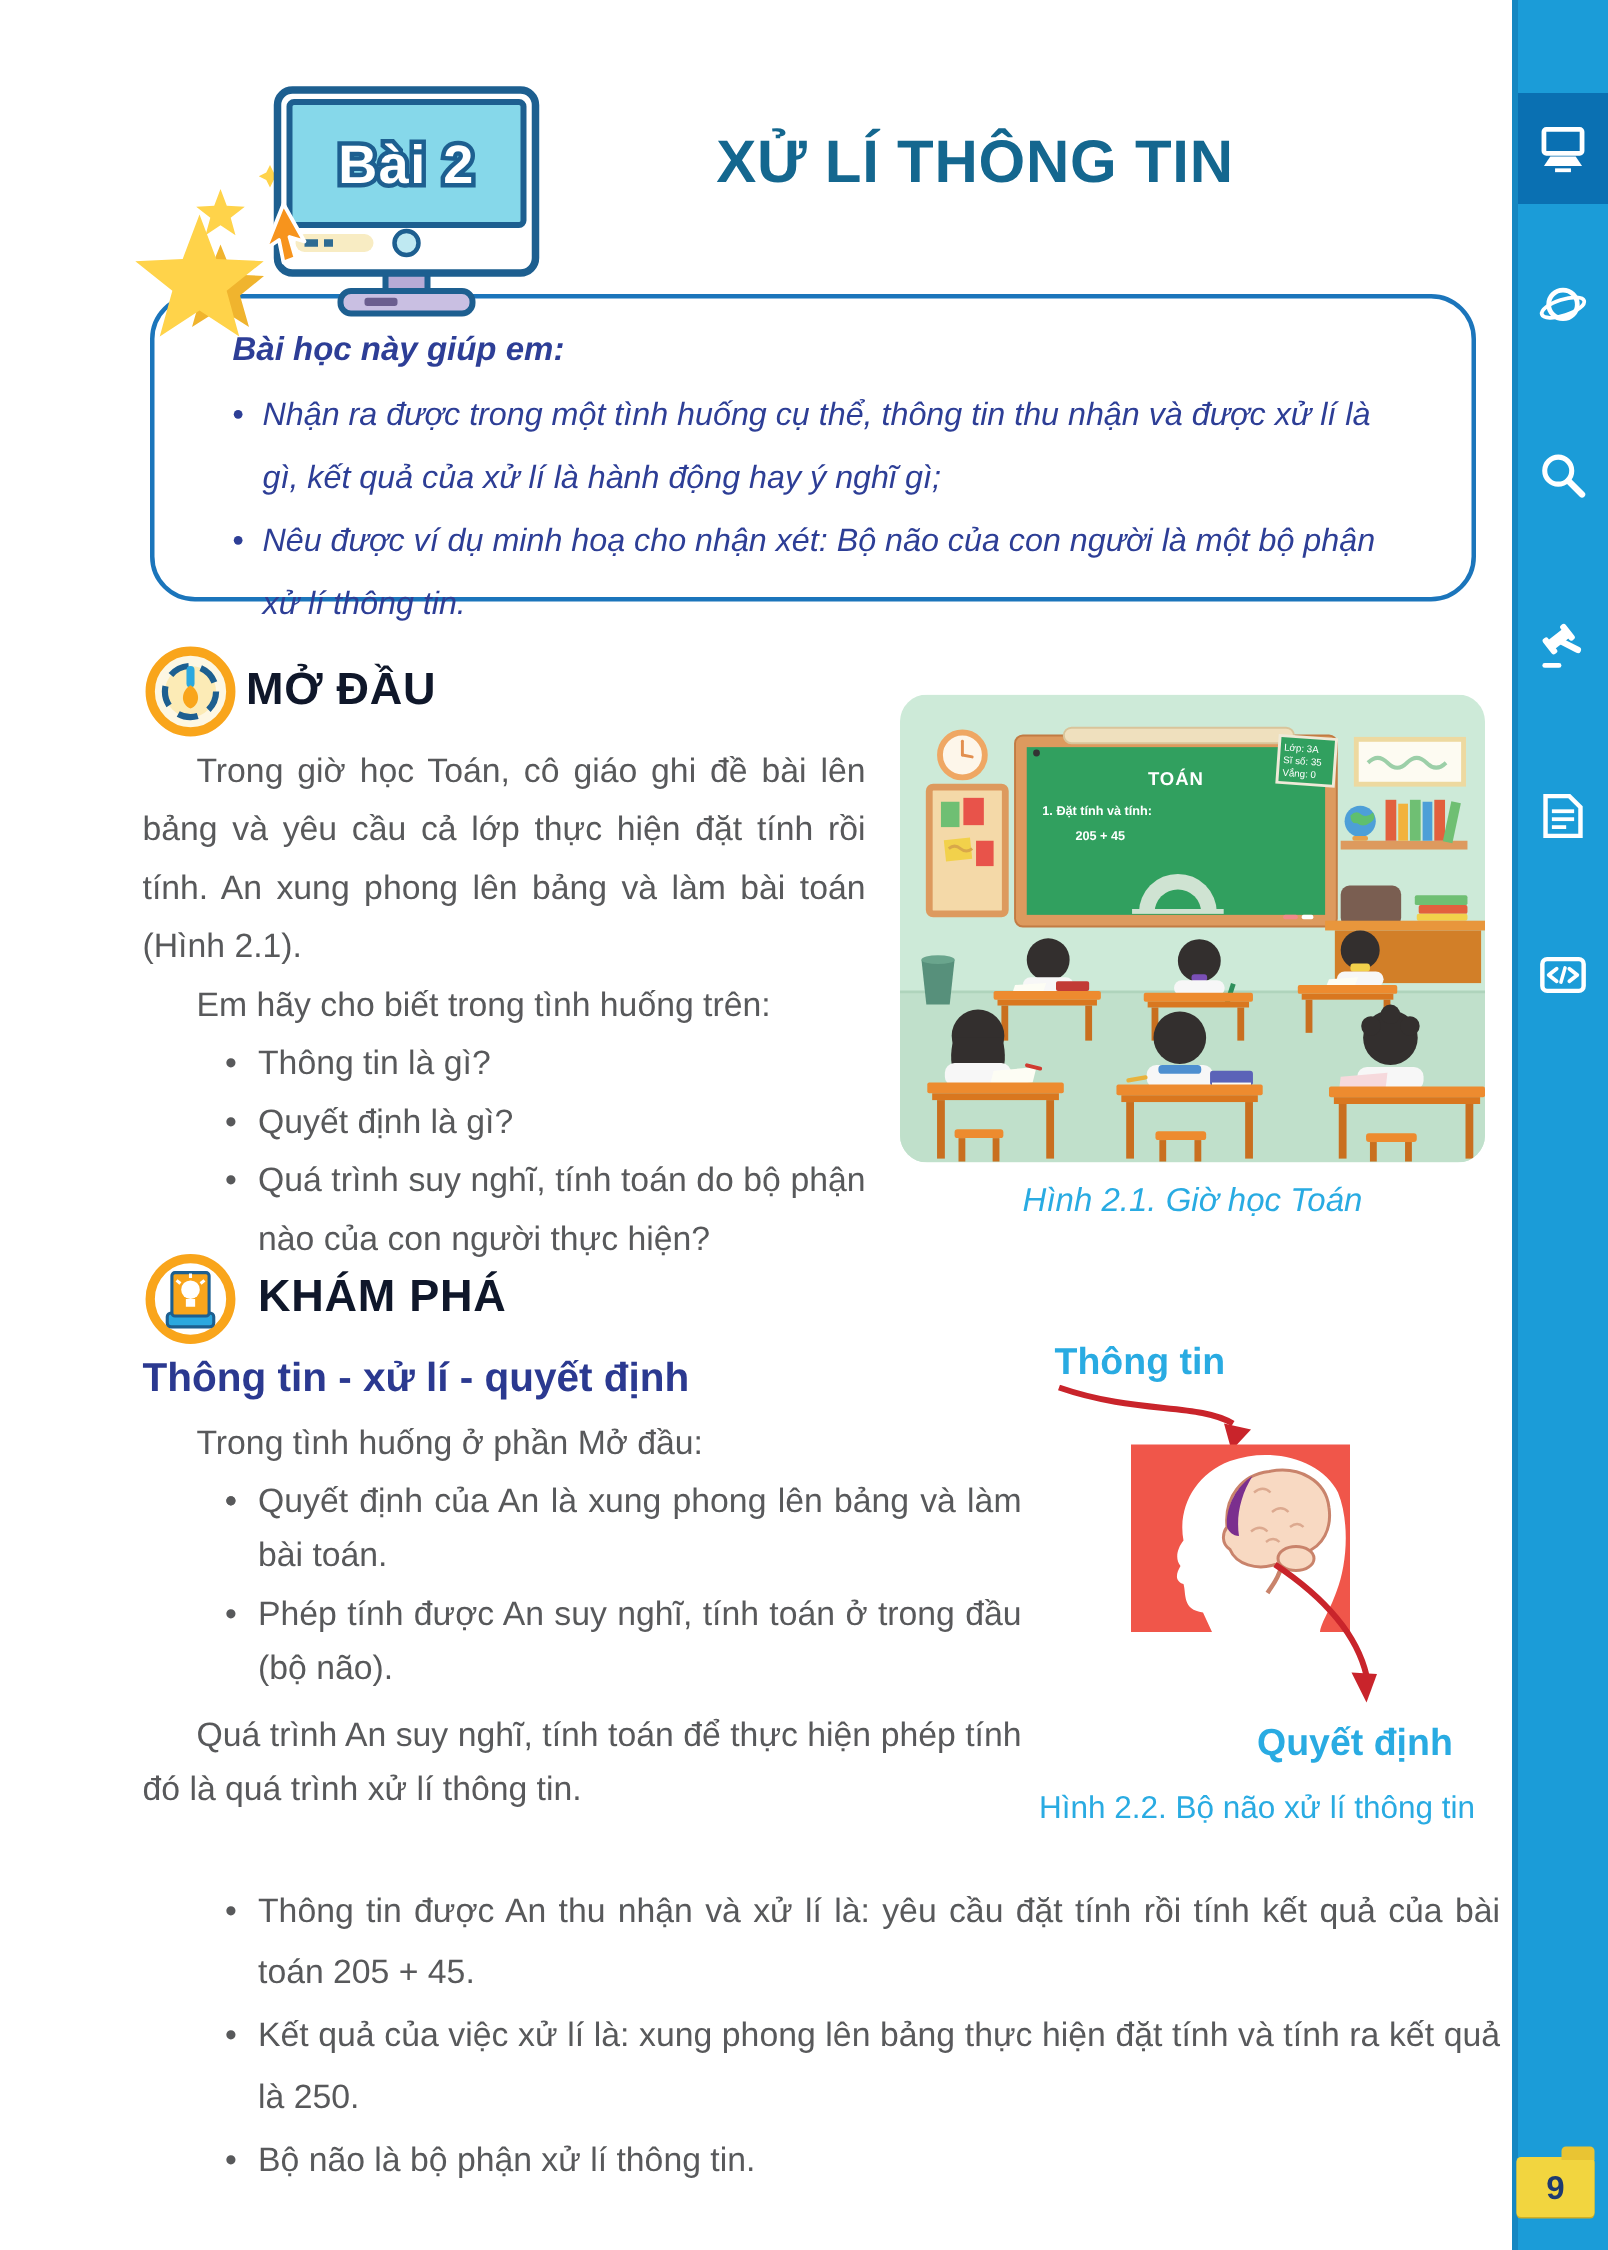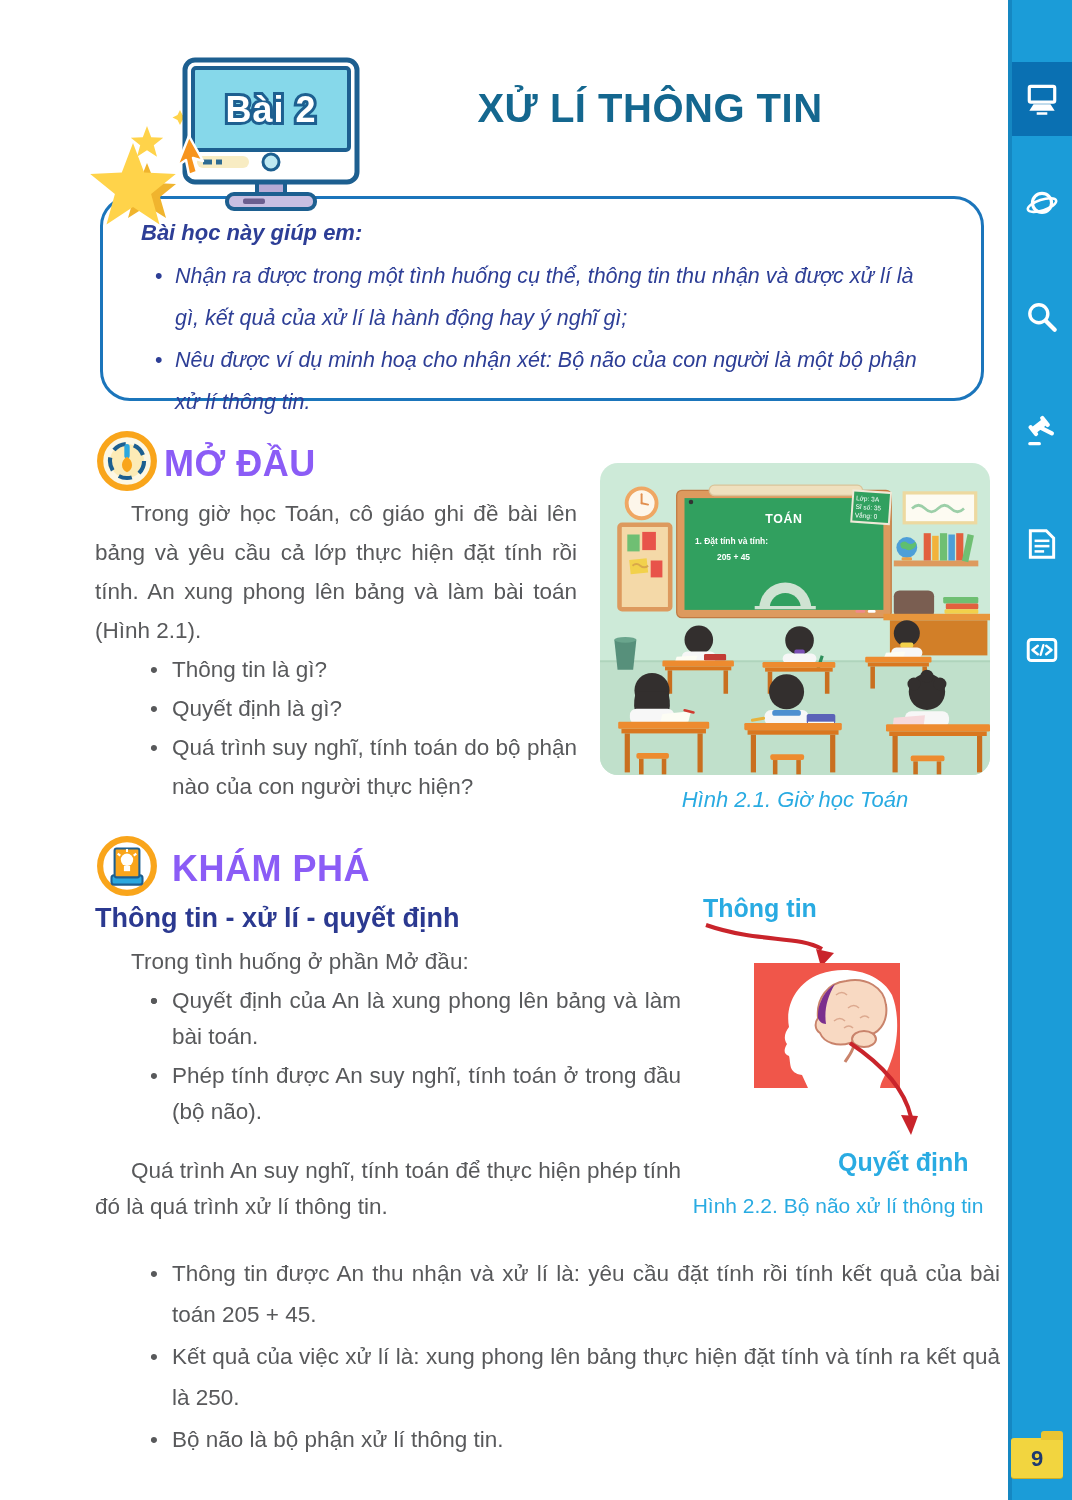--- a/index.html
+++ b/index.html
@@ -25,42 +25,42 @@
 
   
   .header-art { position:absolute; left:85px; top:48px; width:300px; height:205px; z-index:3; }
   h1.title { position:absolute; left:360px; top:86px; width:580px; text-align:center;
              font-size:40px; font-weight:800; letter-spacing:.5px; color:#14678F; }
 
   
   .objectives { position:absolute; left:100px; top:196px; width:884px; height:205px;
                 border:3.5px solid #1B75BB; border-radius:30px; background:#fff;
                 padding:14px 38px 0 38px; color:#2D3E96; font-style:italic; z-index:1; }
-  .objectives .intro { font-size:22px; font-weight:bold; line-height:40px; }
+  .objectives .intro { font-size:22px; font-weight:bold; line-height:40px;margin-left:14px; }
   .objectives ul { list-style:none; margin-top:2px; }
   .objectives li { position:relative; padding-left:34px; font-size:21.5px; line-height:42px; text-align:left; }
   .objectives li .dot { position:absolute; left:14px; font-style:normal; }
 
   
   .sec-icon { position:absolute; width:62px; height:62px; }
-  h2.sec-title { position:absolute; font-size:36px; font-weight:800; color:#8b5cf6; letter-spacing:.5px; }
+  h2.sec-title { position:absolute; font-size:30px; font-weight:800; color:#0f172a; letter-spacing:.5px; }
   h3.sub-title { position:absolute; left:95px; top:903px; font-size:27px; font-weight:800; color:#2B3990;text-align:center; }
 
   
   .col { position:absolute; font-size:22.5px; color:#58595B; }
   .col p.para { text-align:justify; text-indent:36px; }
   .col-modau { left:95px; top:494px; width:482px; line-height:39px; }
   .col-modau .q-intro { text-indent:36px; }
   .col ul { list-style:none; }
   .col li { position:relative; padding-left:77px; text-align:justify; }
   .col li .dot { position:absolute; left:55px; }
 
   .col-kp { left:95px; top:944px; width:586px; line-height:36.5px; }
   .col-kp li { margin-top:2px; }
-  .col-kp p.final { margin-top:22px; text-align:justify; text-indent:36px; }
+  .col-kp p.final { margin-top:8px; text-align:justify; text-indent:36px; }
 
   .col-bottom { left:95px; top:1252px; width:905px; line-height:41px; }
   .col-bottom li { margin-top:1px; }
 
   
   .fig1 { position:absolute; left:600px; top:463px; width:390px; height:312px;
           border-radius:18px; overflow:hidden; }
   .fig1-caption { position:absolute; left:600px; top:787px; width:390px; text-align:center;
           font-size:22px; font-style:italic; color:#29ABE2; }
 
@@ -160,20 +160,21 @@
   <svg class="sec-icon" style="left:96px; top:430px" viewBox="0 0 60 60">
     <circle cx="30" cy="30" r="26" fill="#FDF7E3" stroke="#F9A51B" stroke-width="6"></circle>
     <circle cx="30" cy="30" r="16.5" fill="#FCEBB6" stroke="#1D5F90" stroke-width="4" stroke-dasharray="13 8"></circle>
     <rect x="27.4" y="13.5" width="5.2" height="14" rx="2.6" fill="#2BA8DF"></rect>
     <path d="M30 26 C23.5 30 23.5 38.5 30 41 C36.5 38.5 36.5 30 30 26 Z" fill="#F9A51B"></path>
   </svg>
   <h2 class="sec-title" style="left:164px; top:443px">MỞ ĐẦU</h2>
 
   <div class="col col-modau">
     <p class="para">Trong giờ học Toán, cô giáo ghi đề bài lên bảng và yêu cầu cả lớp thực hiện đặt tính rồi tính. An xung phong lên bảng và làm bài toán (Hình 2.1).</p>
+    <p class="q-intro">Em hãy cho biết trong tình huống trên:</p>
     <ul>
       <li><span class="dot">•</span><span>Thông tin là gì?</span></li>
       <li><span class="dot">•</span><span>Quyết định là gì?</span></li>
       <li><span class="dot">•</span><span>Quá trình suy nghĩ, tính toán do bộ phận nào của con người thực hiện?</span></li>
     </ul>
   </div>
 
   <figure class="fig1">
     <svg width="390" height="312" viewBox="0 0 600 480">
       <rect x="0" y="0" width="600" height="480" fill="#CDEAD8"></rect>

